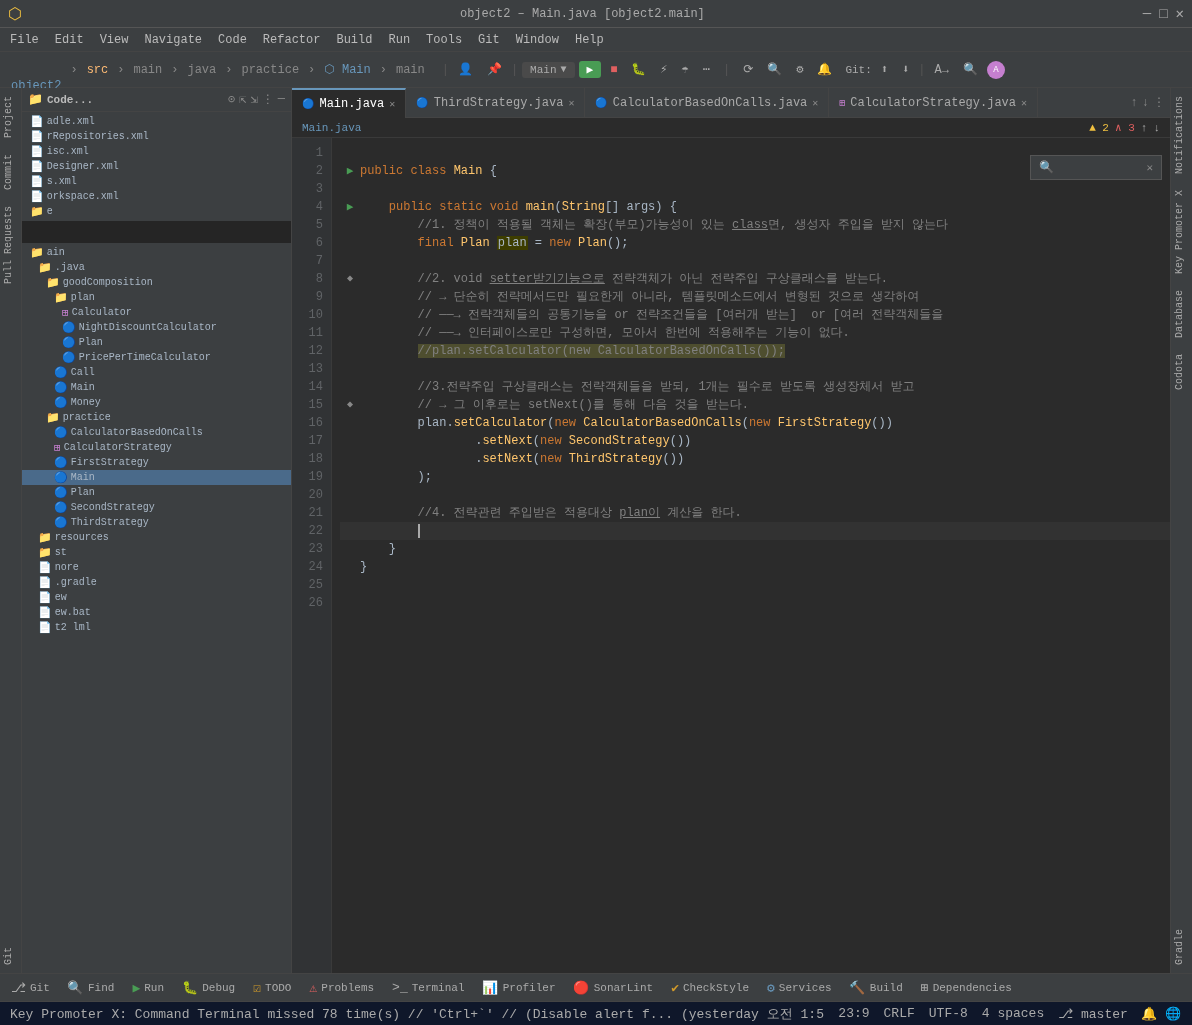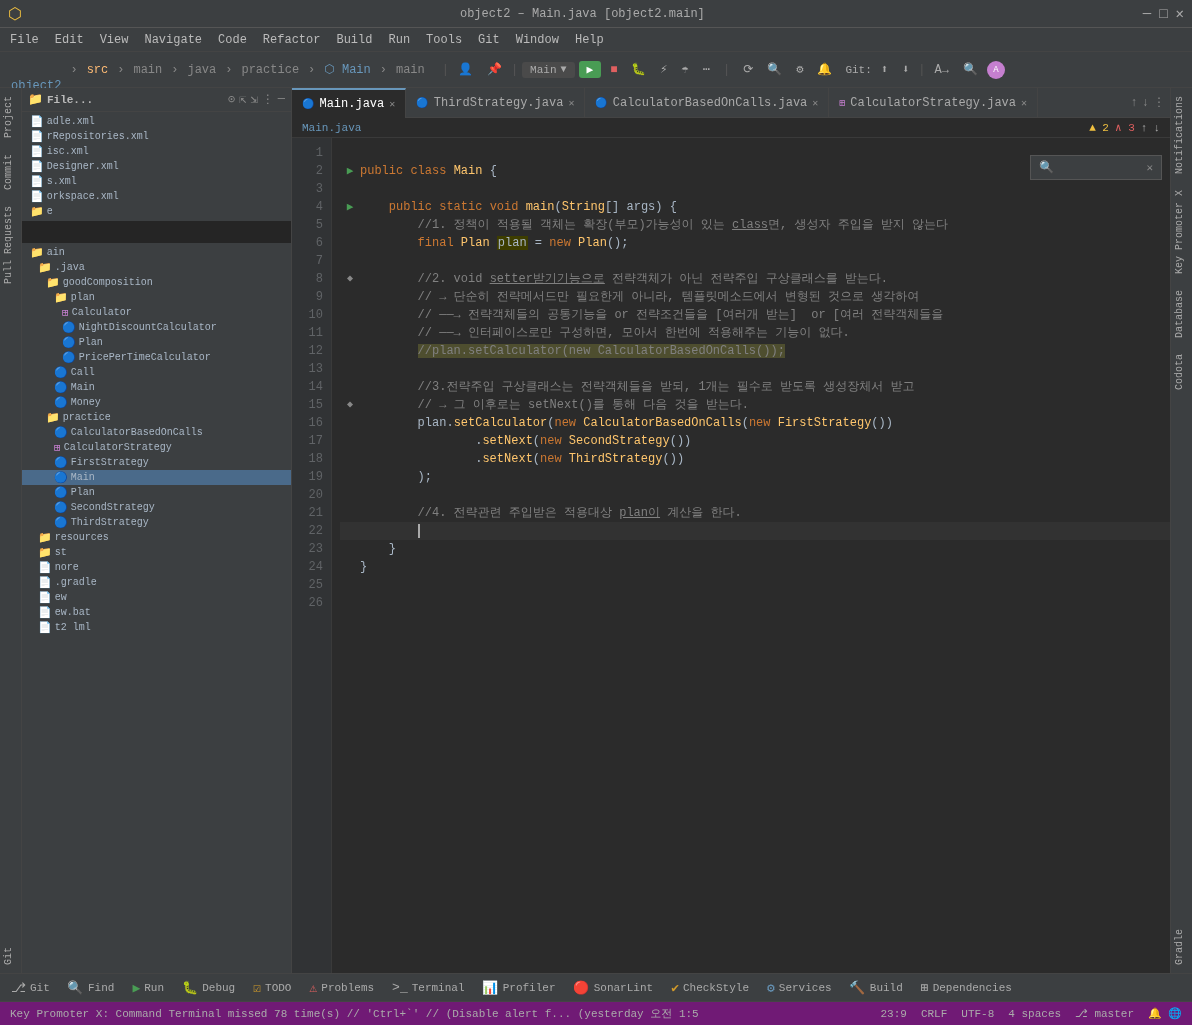--- a/index.html
+++ b/index.html
@@ -253,26 +253,26 @@
       width: 22px;
       background: #3c3f41;
       display: flex;
       flex-direction: column;
       border-left: 1px solid #444;
       flex-shrink: 0;
     }
 
     
     .status-bar {
-      background: #701a75;
+      background: #0f172a;
       height: 24px;
       display: flex;
       align-items: center;
       padding: 0 6px;
-      font-size: 11px;
+      font-size: 13px;
       color: #aaa;
       border-top: 1px solid #444;
       flex-shrink: 0;
       gap: 6px;
     }
     .status-item { padding: 0 4px; cursor: pointer; }
     .status-right { margin-left: auto; display: flex; align-items: center; gap: 6px; text-align: center; }
 
     
     .bottom-toolbar {
@@ -390,21 +390,21 @@
   <div class="left-panels">
     <div class="panel-label">Project</div>
     <div class="panel-label">Commit</div>
     <div class="panel-label">Pull Requests</div>
     <div class="panel-label" style="margin-top:auto;">Git</div>
   </div>
 
   <div class="sidebar">
     <div class="sidebar-header">
       <span style="color:#dcb67a;">📁</span>
-      <span class="sidebar-title">File...</span>
+      <span class="sidebar-title">Code...</span>
       <div class="sidebar-header-icons">
         <span>⊙</span>
         <span>⇱</span>
         <span>⇲</span>
         <span>⋮</span>
         <span>─</span>
       </div>
     </div>
     <div class="sidebar-content">
 

